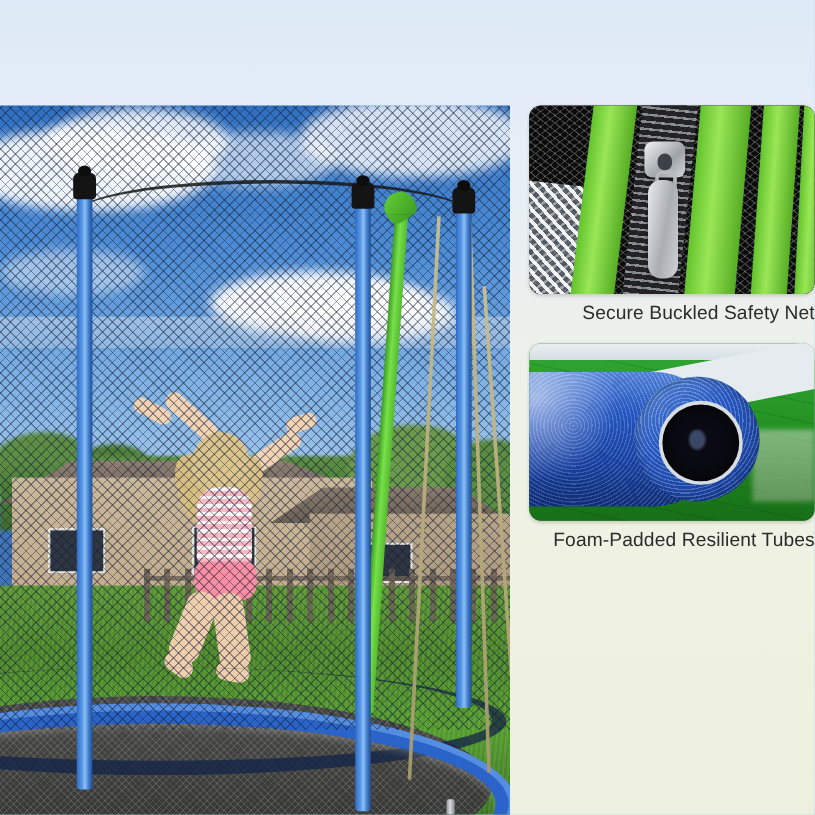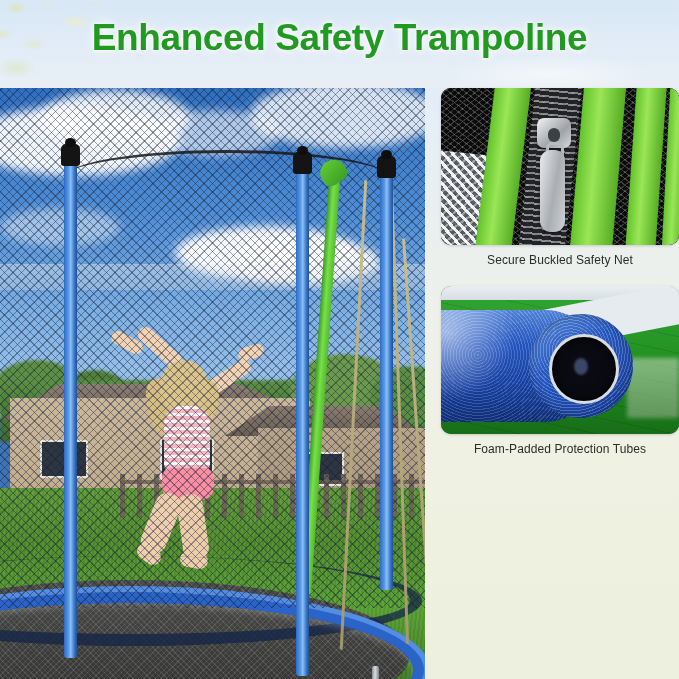--- a/index.html
+++ b/index.html
@@ -206,22 +206,22 @@
   .leg{position:absolute;width:7px;background:linear-gradient(90deg,#8d8f92,#dadde0 45%,#7e8185);border-radius:2px;}
   .leg.l5{left:372px;top:578px;height:76px;}
   
   .side{position:absolute;left:441px;top:88px;width:238px;height:591px;}
   .card{position:absolute;left:0;width:238px;}
   .card .shot{
     position:relative;width:238px;border-radius:10px;overflow:hidden;
     box-shadow:0 1px 3px rgba(0,0,0,.16);
   }
   .cap-txt{
-    margin-top:8px;width:238px;text-align:center;
-    font-size:12px;color:#2b2b2b;letter-spacing:.1px;white-space:nowrap;
+    margin-top:8px;width:238px;text-align:right;
+    font-size:16px;color:#2b2b2b;letter-spacing:.1px;white-space:nowrap;
   }
   .card1{top:0;} .card2{top:198px;} .card3{top:392px;}
   .shot1{height:157px;background:#101010;}
   .shot2{height:148px;background:#1d7a1d;}
   .shot3{height:143px;background:#1c1c1c;}
   
   .mesh-bg{
     position:absolute;inset:0;
     background:
       repeating-linear-gradient(38deg, rgba(255,255,255,.22) 0 1px, rgba(0,0,0,0) 1px 5px),
@@ -308,25 +308,20 @@
   .sockR{position:absolute;left:124px;top:94px;width:66px;height:36px;background:linear-gradient(160deg,#e5e3da,#bfbcb1);border-radius:10px 10px 10px 22px;transform:rotate(-2deg);}
   .seam{position:absolute;width:2px;background:rgba(220,228,240,.45);}
   .seam.s1{left:106px;top:0px;height:96px;transform:rotate(5deg);}
   .seam.s2{left:156px;top:0px;height:88px;transform:rotate(-3deg);}
 </style>
 </head>
 <body>
 
 <div class="page">
 
-  <div class="header">
-    <div class="foliage"></div>
-    <div class="cloudwisp"></div>
-    <div class="title">Enhanced Safety Trampoline</div>
-  </div>
 
   <div class="hero">
     <div class="sky"></div>
     <div class="cl a"></div>
     <div class="cl b"></div>
     <div class="cl c"></div>
     <div class="cl d"></div>
     <div class="cl g"></div>
     <div class="cl e"></div>
     <div class="cl f"></div>
@@ -421,18 +416,18 @@
       <div class="shot shot2">
         <div class="p2-sky"></div>
         <div class="p2-green"></div>
         <div class="p2-diag"></div>
         <div class="p2-far"></div>
         <div class="tube"></div>
         <div class="tube-end"></div>
         <div class="tube-inner"></div>
         <div class="tube-core"></div>
       </div>
-      <div class="cap-txt">Foam-Padded Protection Tubes</div>
+      <div class="cap-txt">Foam-Padded Resilient Tubes</div>
     </div>
 
 
   </div>
 </div>
 
 </body></html>

